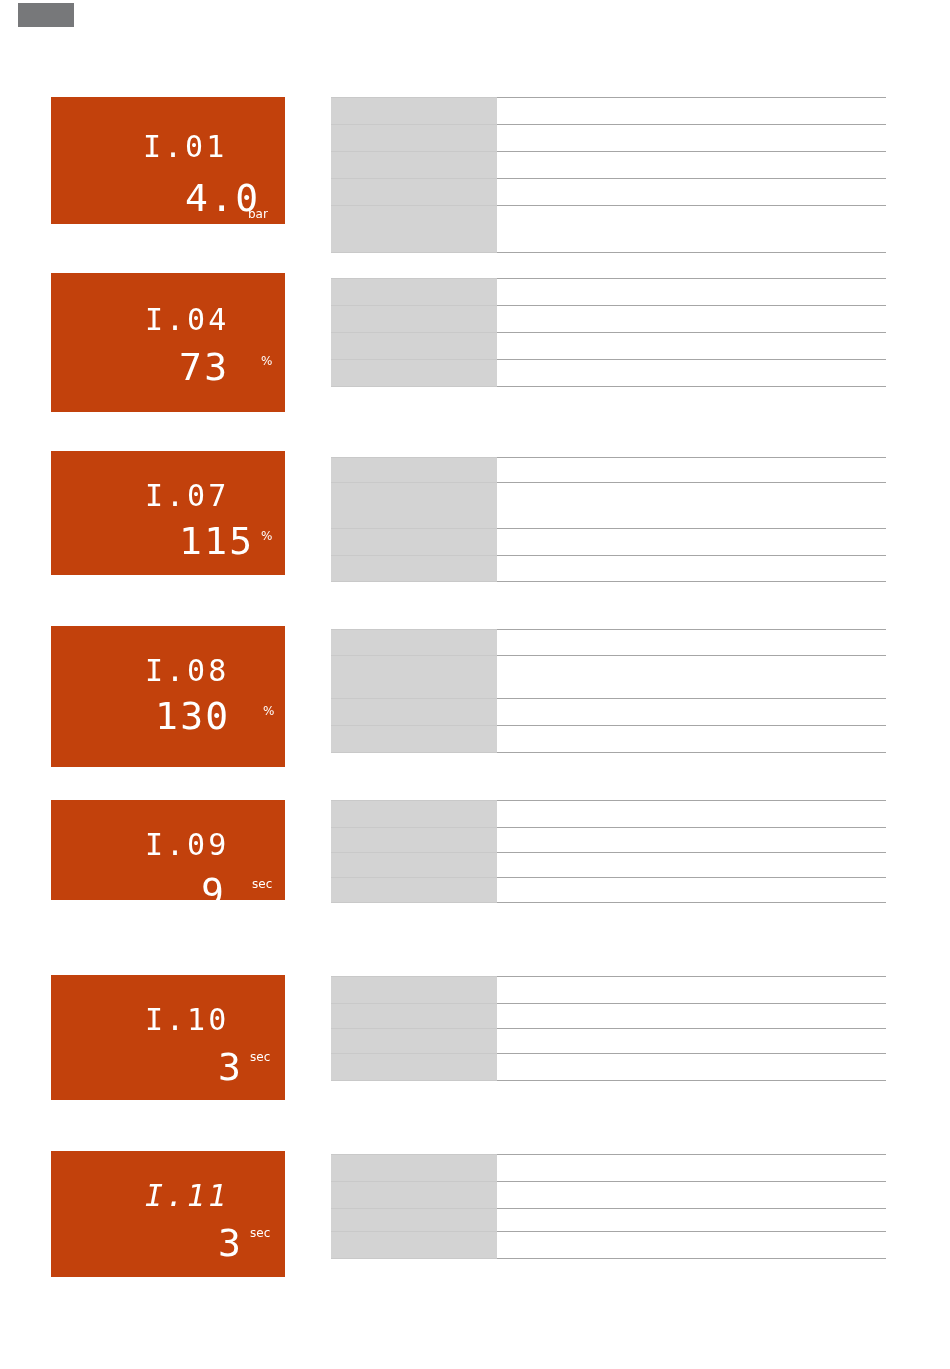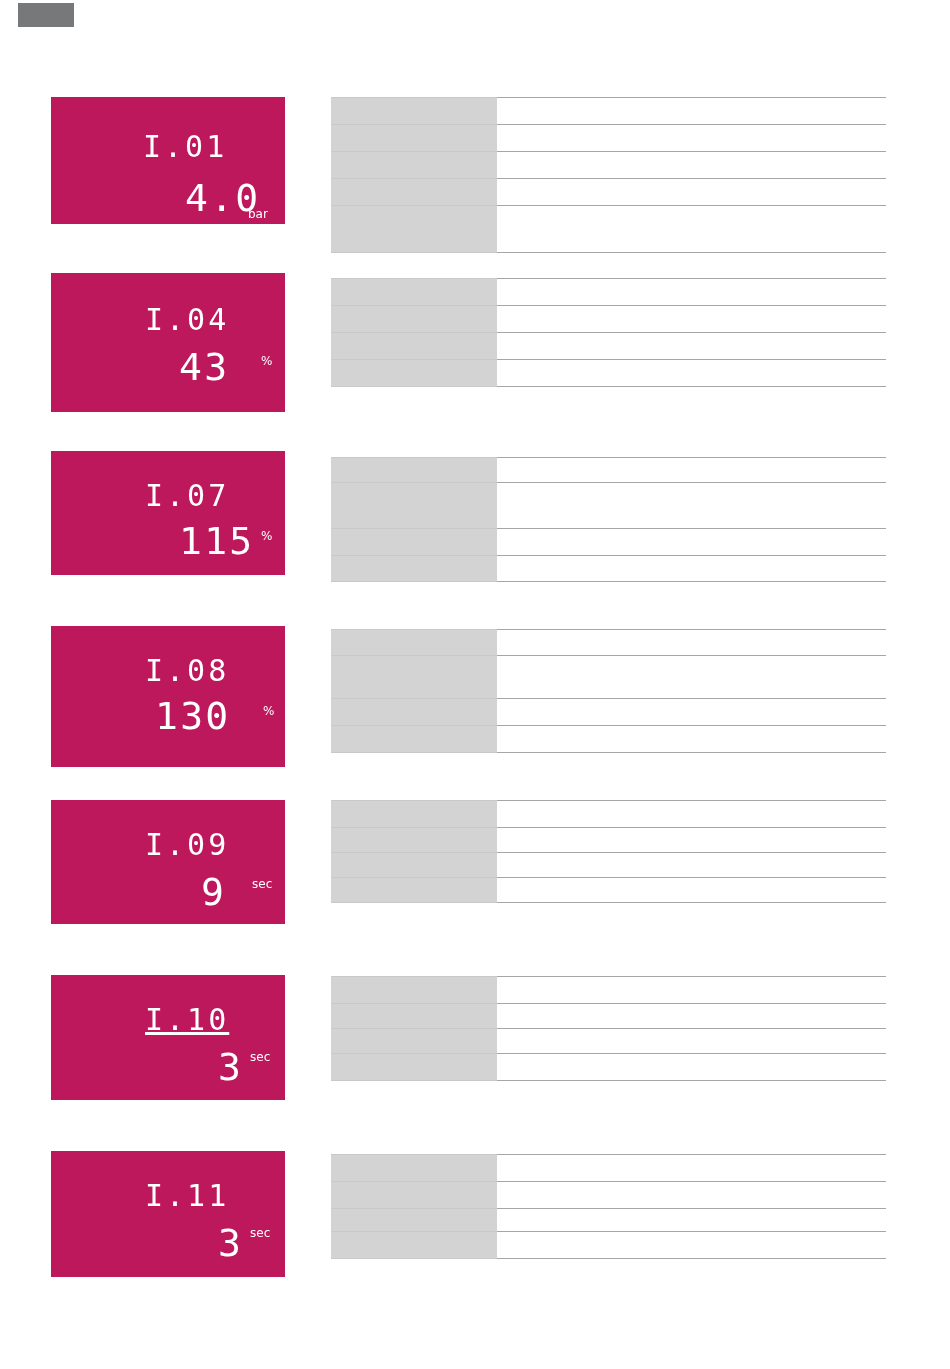--- a/index.html
+++ b/index.html
@@ -30,21 +30,21 @@
     position: absolute;
     left: 0;
     width: 950px;
   }
 
   
   .lcd {
     position: absolute;
     left: 51px;
     width: 234px;
-    background: #be185d;
+    background: #c2410c;
     box-sizing: border-box;
     overflow: hidden;
   }
   .lcd-inner {
     position: relative;
     width: 100%;
     height: 100%;
   }
 
   
@@ -140,21 +140,21 @@
         <td class="v"></td>
       </tr>
     </tbody>
   </table>
 </div>
 
 <div class="param-row" style="top:273px;">
   <div class="lcd" style="top:0;height:139px;">
     <div class="lcd-inner">
       <span class="seg seg-code" style="left:94px;top:32px;">I.04</span>
-      <span class="seg seg-value" style="left:128px;top:72px;">43</span>
+      <span class="seg seg-value" style="left:128px;top:72px;">73</span>
       <span class="seg-unit" style="left:210px;top:82px;">%</span>
     </div>
   </div>
   <table class="spec-table" style="top:5px;">
     <tbody>
       <tr>
         <td class="k" style="height:26px"></td>
         <td class="v"></td>
       </tr>
       <tr>
@@ -227,21 +227,21 @@
       </tr>
       <tr>
         <td class="k" style="height:26px"></td>
         <td class="v"></td>
       </tr>
     </tbody>
   </table>
 </div>
 
 <div class="param-row" style="top:800px;">
-  <div class="lcd" style="top:0;height:124px;">
+  <div class="lcd" style="top:0;height:100px;">
     <div class="lcd-inner">
       <span class="seg seg-code" style="left:94px;top:30px;">I.09</span>
       <span class="seg seg-value" style="left:150px;top:70px;">9</span>
       <span class="seg-unit" style="left:201px;top:78px;">sec</span>
     </div>
   </div>
   <table class="spec-table" style="top:0;">
     <tbody>
       <tr>
         <td class="k" style="height:26px"></td>
@@ -259,21 +259,21 @@
         <td class="k" style="height:24px"></td>
         <td class="v"></td>
       </tr>
     </tbody>
   </table>
 </div>
 
 <div class="param-row" style="top:975px;">
   <div class="lcd" style="top:0;height:125px;">
     <div class="lcd-inner">
-      <span class="seg seg-code" style="left:94px;top:30px;text-decoration:underline;">I.10</span>
+      <span class="seg seg-code" style="left:94px;top:30px;">I.10</span>
       <span class="seg seg-value" style="left:167px;top:70px;">3</span>
       <span class="seg-unit" style="left:199px;top:76px;">sec</span>
     </div>
   </div>
   <table class="spec-table" style="top:1px;">
     <tbody>
       <tr>
         <td class="k" style="height:26px"></td>
         <td class="v"></td>
       </tr>
@@ -289,21 +289,21 @@
         <td class="k" style="height:26px"></td>
         <td class="v"></td>
       </tr>
     </tbody>
   </table>
 </div>
 
 <div class="param-row" style="top:1151px;">
   <div class="lcd" style="top:0;height:126px;">
     <div class="lcd-inner">
-      <span class="seg seg-code" style="left:94px;top:30px;">I.11</span>
+      <span class="seg seg-code" style="left:94px;top:30px;font-style:italic;">I.11</span>
       <span class="seg seg-value" style="left:167px;top:70px;">3</span>
       <span class="seg-unit" style="left:199px;top:76px;">sec</span>
     </div>
   </div>
   <table class="spec-table" style="top:3px;">
     <tbody>
       <tr>
         <td class="k" style="height:26px"></td>
         <td class="v"></td>
       </tr>

